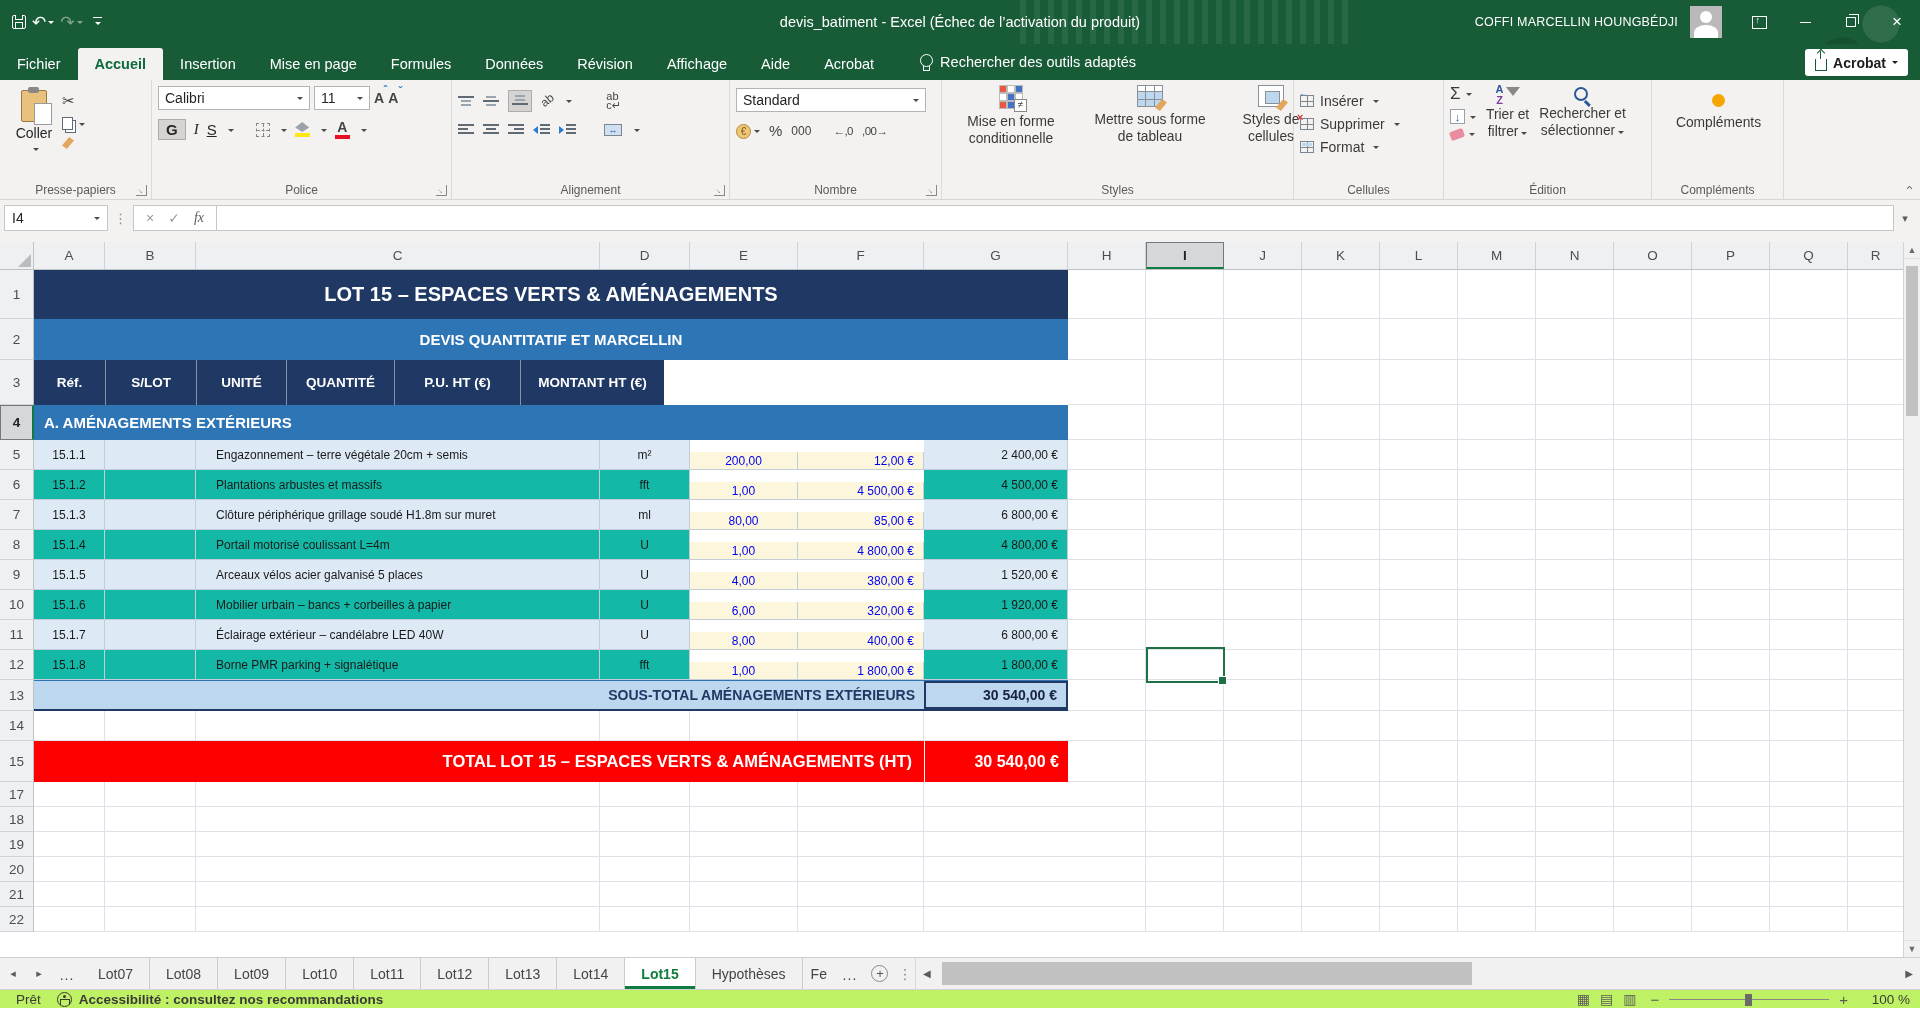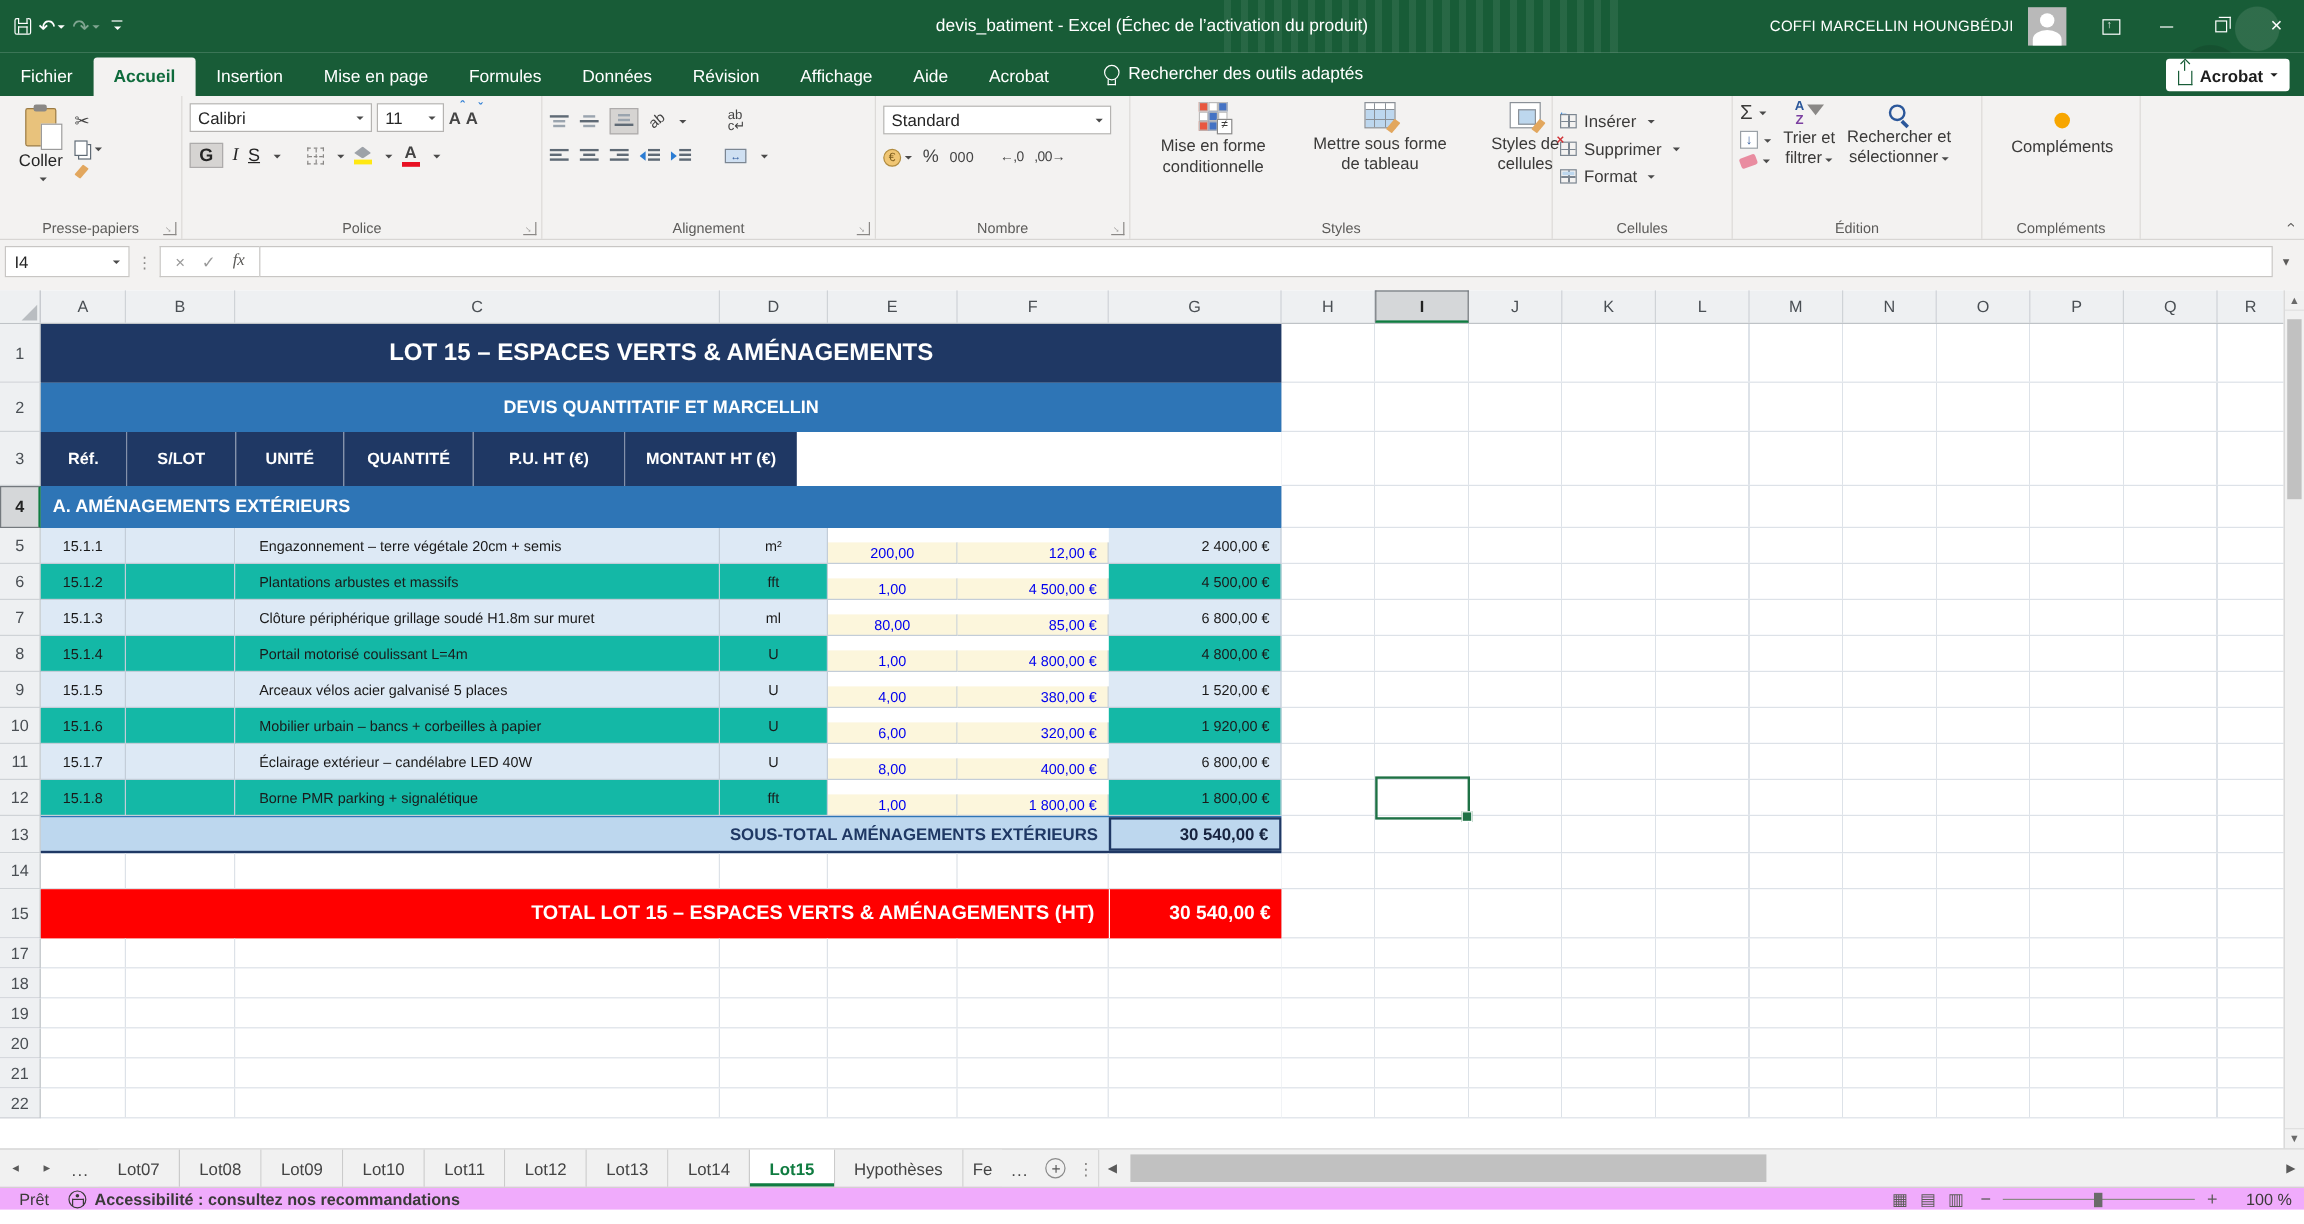--- a/index.html
+++ b/index.html
@@ -178,21 +178,21 @@
   .stab.partial{padding:0 8px;border-right:none;}
   .addsheet{width:30px;display:flex;align-items:center;justify-content:center;}
   .addsheet .circ{width:17px;height:17px;border:1px solid #8a8a8a;border-radius:50%;display:flex;align-items:center;justify-content:center;font-size:13px;color:#555;}
   .tabdots{width:20px;display:flex;align-items:center;justify-content:center;color:#8a8886;}
   .hscroll{flex:1;display:flex;align-items:center;background:#f1f1f1;border-left:1px solid #d8d8d8;}
   .hscroll .harr{width:22px;text-align:center;color:#5a5a5a;font-size:10px;}
   .htrack{flex:1;height:100%;position:relative;}
   .hthumb{position:absolute;left:4px;top:4px;bottom:4px;width:530px;background:#c1c1c1;}
 
   
-  .statusbar{position:absolute;left:0;top:989px;width:1920px;height:19px;background:#f0abfc;border-top:1px solid #d4d2d0;display:flex;align-items:center;font-size:13.5px;color:#3b3a39;}
+  .statusbar{position:absolute;left:0;top:989px;width:1920px;height:19px;background:#bef264;border-top:1px solid #d4d2d0;display:flex;align-items:center;font-size:13.5px;color:#3b3a39;}
   .st-mode{padding:0 16px;}
   .acc{display:flex;align-items:center;gap:7px;font-weight:bold;}
   .accico{width:15px;height:15px;border:1.3px solid #3b3a39;border-radius:50%;position:relative;}
   .accico:before{content:"";position:absolute;left:5px;top:2px;width:3px;height:3px;border-radius:50%;background:#3b3a39;}
   .accico:after{content:"";position:absolute;left:2.5px;top:6px;width:8px;height:5px;border-top:1.5px solid #3b3a39;border-left:1.5px solid #3b3a39;border-right:1.5px solid #3b3a39;}
   .st-right{position:absolute;right:10px;display:flex;align-items:center;gap:14px;}
   .viewicos{display:flex;gap:10px;font-size:14px;color:#5c5b59;}
   .zoomctl{display:flex;align-items:center;gap:10px;}
   .zline{width:160px;height:0;border-top:1.4px solid #8a8886;position:relative;}
   .zthumb{position:absolute;left:76px;top:-6px;width:7px;height:12px;background:#6a6a6a;}

